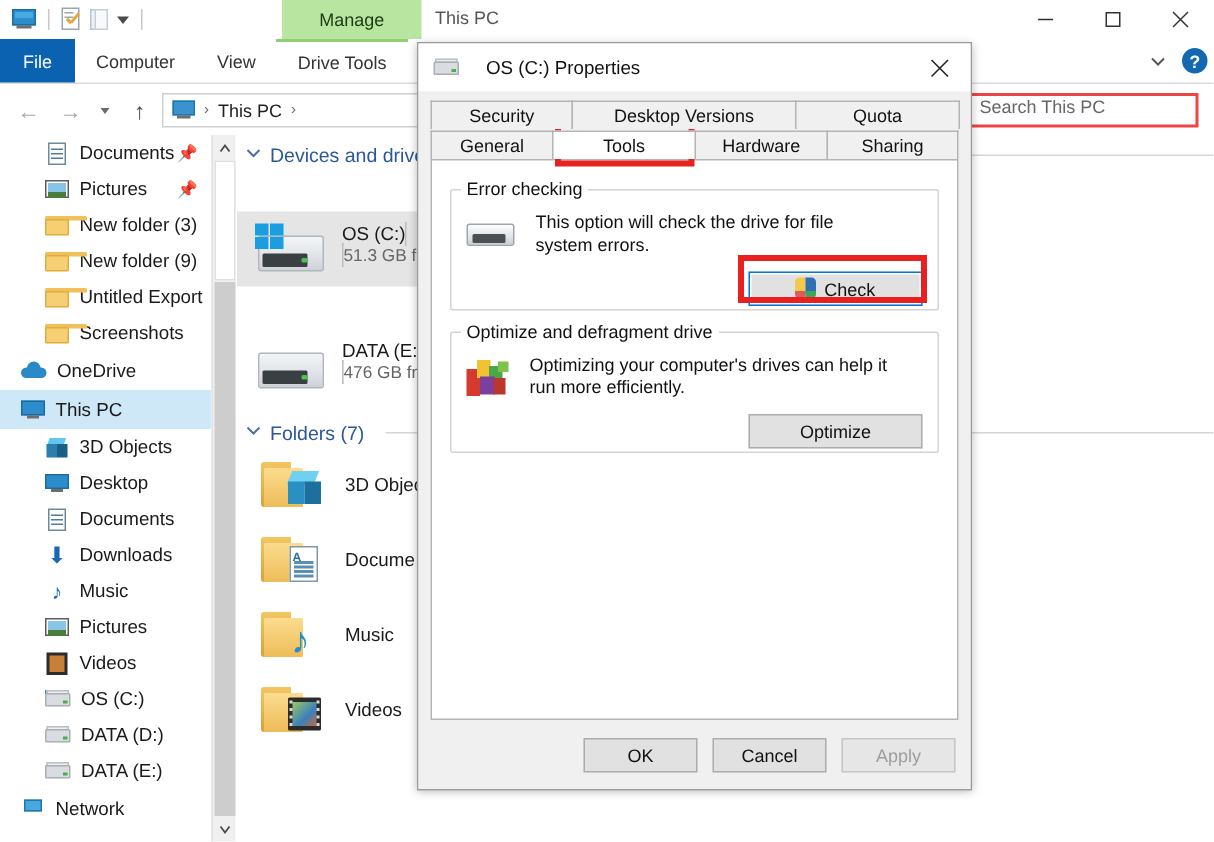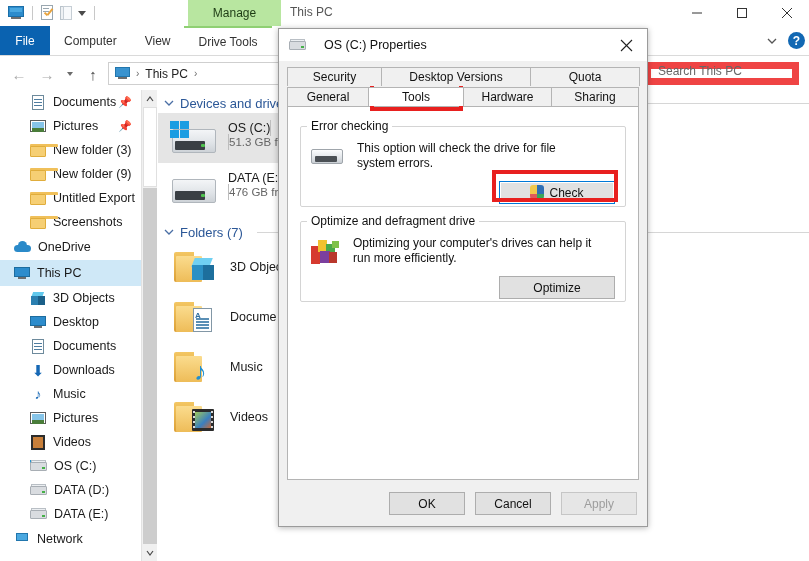--- a/index.html
+++ b/index.html
@@ -59,22 +59,22 @@
   .navbtn{width:26px;height:24px;display:flex;align-items:center;justify-content:center;color:#a9a9a9;font-size:15px;}
   .navbtn.up{color:#4a4a4a;font-size:15px;}
   .navbtn.rec{width:16px;}
   .addrbox{position:absolute;left:108px;top:62px;width:530px;height:23px;background:#fff;border:1px solid #cfcfcf;box-sizing:border-box;
            display:flex;align-items:center;padding-left:6px;gap:6px;}
   .crumb{font-size:12px;color:#222;}
   .crumb-sep{color:#6b6b6b;font-size:10px;}
   .mini-monitor{width:15px;height:13px;position:relative;}
   .mini-monitor .s{position:absolute;left:0;top:0;width:15px;height:10px;background:#3a93cf;border:1px solid #2176ad;box-sizing:border-box;}
   .mini-monitor .st{position:absolute;left:3px;top:10px;width:9px;height:2px;background:#6e6e6e;}
-  .searchbox{position:absolute;left:644px;top:62px;width:155px;height:23px;background:#fff;border:7px solid #ef4444;box-sizing:border-box;
-             display:flex;align-items:flex-end;padding-left:7px;color:#666;font-size:12px;}
+  .searchbox{position:absolute;left:644px;top:62px;width:155px;height:23px;background:#fff;border:2px solid #ef4444;box-sizing:border-box;
+             display:flex;align-items:flex-start;padding-left:7px;color:#666;font-size:12px;}
 
   
   .navpane{position:absolute;left:0;top:90px;width:141px;height:471px;background:#fff;overflow:hidden;}
   .nav-item{display:flex;align-items:center;height:24px;padding-left:18px;gap:7px;font-size:12.5px;color:#1a1a1a;position:relative;}
   .nav-item.sel{background:#cfe8f7;}
   .nav-item.indent1{padding-left:30px;}
   .nav-item .lbl{white-space:nowrap;}
   .pin{position:absolute;right:12px;top:6px;width:11px;height:11px;color:#8a8a8a;font-size:11px;}
   .nav-scroll{position:absolute;left:141px;top:90px;width:16px;height:471px;background:#f0f0f0;border-left:1px solid #e2e2e2;box-sizing:border-box;}
   .nav-scroll .arrow{height:17px;display:flex;align-items:center;justify-content:center;color:#5a5a5a;font-size:9px;}
@@ -111,21 +111,21 @@
   .drive-ico .led{position:absolute;right:2px;bottom:3px;width:3px;height:2px;background:#45b048;}
   .drive-ico.win .flag{position:absolute;left:0px;top:0px;width:8px;height:8px;background:#2196d3;}
   .net-ico{width:16px;height:13px;position:relative;flex:none;}
   .net-ico .m{position:absolute;left:2px;top:0;width:12px;height:8px;background:#4aa8e0;border:1px solid #2176ad;box-sizing:border-box;}
 
   
   .content{position:absolute;left:158px;top:90px;width:651px;height:471px;background:#fff;overflow:hidden;}
   .group-head{display:flex;align-items:center;gap:6px;padding:6px 0 2px 6px;color:#2b5797;font-size:13px;}
   .group-head .chev{font-size:10px;color:#555;}
   .group-line{flex:1;height:1px;background:#d6d6d6;margin-left:8px;}
-  .drive-tile{display:flex;align-items:flex-start;gap:10px;padding:6px 0 4px 10px;width:175px;box-sizing:border-box;}
+  .drive-tile{display:flex;align-items:flex-start;gap:10px;padding:6px 0 4px 10px;width:175px;box-sizing:border-box;margin-top:28px;}
   .drive-tile.sel{background:#e5e5e5;}
   .drive-big{width:50px;height:40px;position:relative;flex:none;}
   .drive-big .shell{position:absolute;left:4px;top:10px;width:44px;height:24px;background:#e7e9ec;border:1px solid #b0b6bc;border-radius:2px;box-sizing:border-box;
                     background:linear-gradient(180deg,#f3f5f7 0%,#dfe3e7 60%,#cdd2d7 100%);}
   .drive-big .slot{position:absolute;left:7px;top:22px;width:30px;height:9px;background:#3a3f44;border-radius:1px;}
   .drive-big .led{position:absolute;left:33px;top:25px;width:4px;height:3px;background:#4ec24e;border-radius:1px;}
   .drive-big .winflag{position:absolute;left:2px;top:2px;width:20px;height:19px;}
   .drive-big .winflag i{position:absolute;width:9px;height:8px;background:#1b9de2;display:block;}
   .tile-info{padding-top:2px;}
   .tile-name{font-size:12.5px;color:#1a1a1a;white-space:nowrap;}

